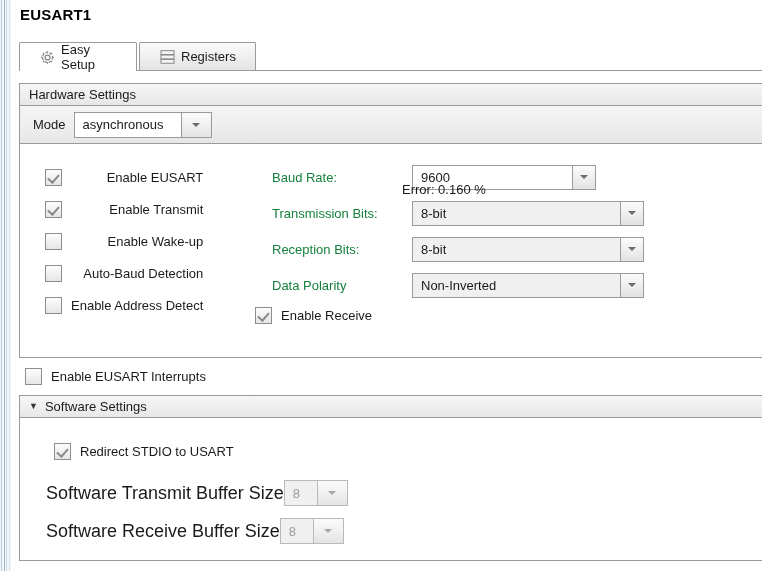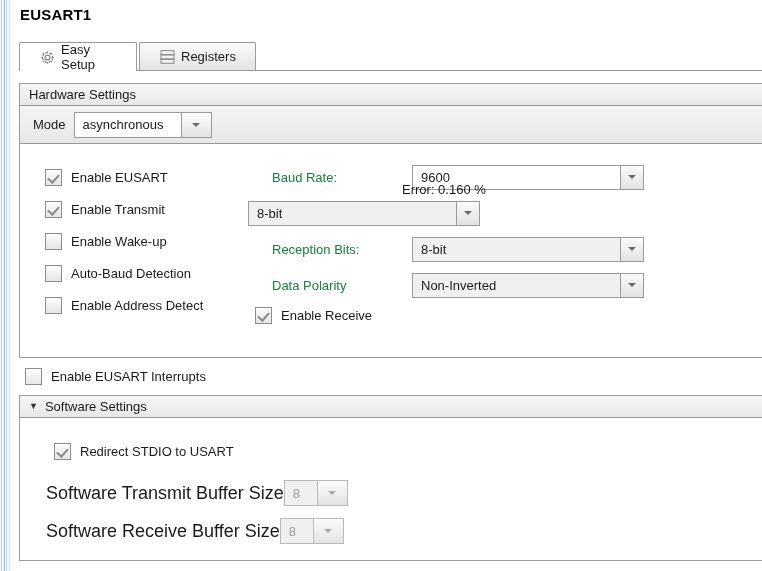--- a/index.html
+++ b/index.html
@@ -236,21 +236,21 @@
     position: absolute;
     left: 0; right: 0;
     top: 61px; bottom: 0;
     background: #ffffff;
   }
   #chk-column {
     position: absolute;
     left: 25px;
     top: 16px;
   }
-  #chk-column .chk-row { height: 32px; }
+  #chk-column .chk-row { height: 32px; justify-content: space-between; }
 
   #field-column {
     position: absolute;
     left: 228px;
     top: 14px;
   }
   .field-row {
     display: flex;
     align-items: center;
     height: 36px;
@@ -397,29 +397,30 @@
         <div class="chk-row">
           <span class="checkbox"></span>
           <span class="chk-label">Enable Address Detect</span>
         </div>
       </div>
 
       <div id="field-column">
 
         <div class="field-row">
           <span class="field-label">Baud Rate:</span>
-          <span class="combo" style="width:232px;background:#ffffff;">
+          <span class="combo" style="width:184px;background:#ffffff;">
             <span class="combo-text">9600</span>
             <span class="combo-btn">
               <span class="arrow"></span>
             </span>
           </span>
         </div>
 
         <div class="field-row">
+          <span class="field-label">Transmission Bits:</span>
           <span class="combo gray" style="width:232px;">
             <span class="combo-text">8-bit</span>
             <span class="combo-btn">
               <span class="arrow"></span>
             </span>
           </span>
         </div>
 
         <div class="field-row">
           <span class="field-label">Reception Bits:</span>

